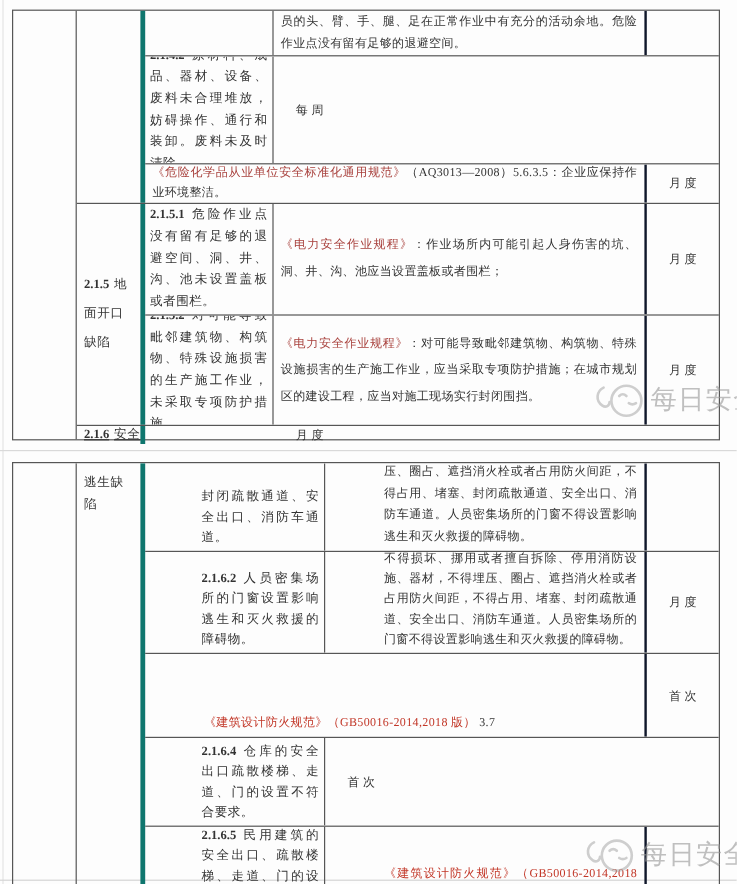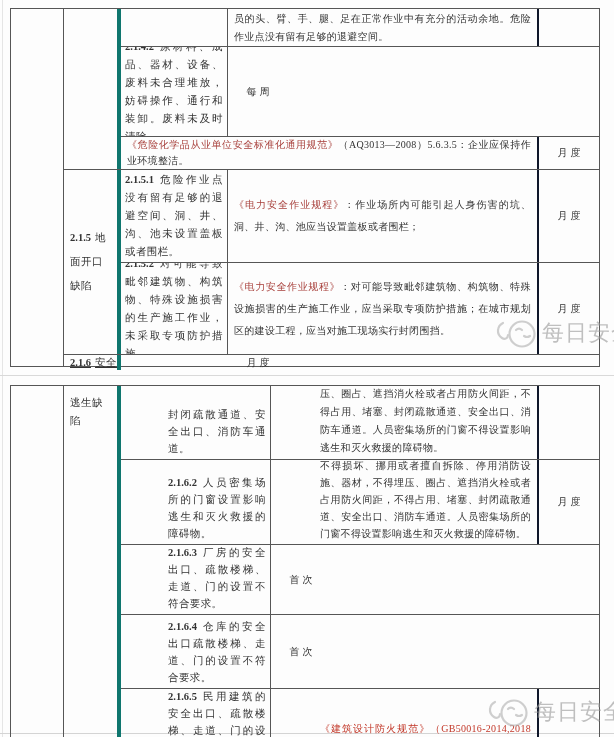--- a/index.html
+++ b/index.html
@@ -163,22 +163,22 @@
           <div class="c3">
               <p class="cellp"><b class="num">2.1.6.2</b><span>人员密集场所的门窗设置影响逃生和灭火救援的障碍物。</span></p>
             </div>
           <div class="c4 lh17">
               <p class="cellp"><span class="ref">《中华人民共和国消防法》</span><span>（中华人民共和国主席令第 6 号）第二十八条：任何单位、个人不得损坏、挪用或者擅自拆除、停用消防设施、器材，不得埋压、圈占、遮挡消火栓或者占用防火间距，不得占用、堵塞、封闭疏散通道、安全出口、消防车通道。人员密集场所的门窗不得设置影响逃生和灭火救援的障碍物。</span></p>
             </div>
           <div class="c5">月度</div>
         </div>
 
         <div class="row bright" style="height:70px">
-          <div class="c3">
-              <p class="cellp"><b class="num">2.1.6.3</b><span>厂房的安全出口、疏散楼梯、走道、门的设置不符合要求。</span></p>
+          <div class="c4">
+              <p class="cellp"><span class="ref">《建筑设计防火规范》（GB50016-2014,2018 版）</span> <span>3.7</span></p>
             </div>
           <div class="c5">首次</div>
         </div>
 
         <div class="row bright" style="height:74px">
           <div class="c3">
               <p class="cellp"><b class="num">2.1.6.4</b><span>仓库的安全出口疏散楼梯、走道、门的设置不符合要求。</span></p>
             </div>
           <div class="c5">首次</div>
         </div>

